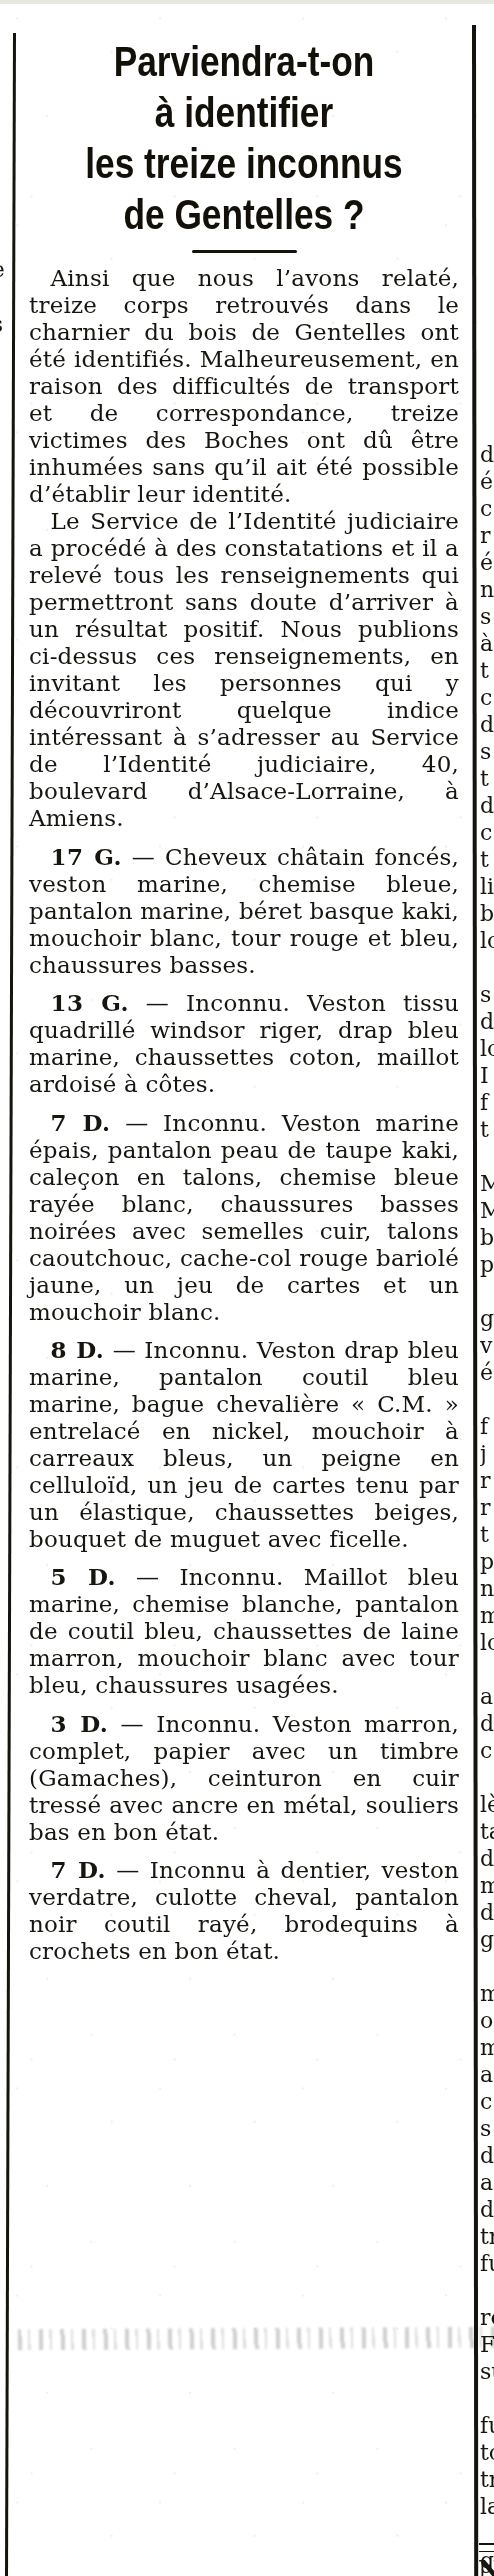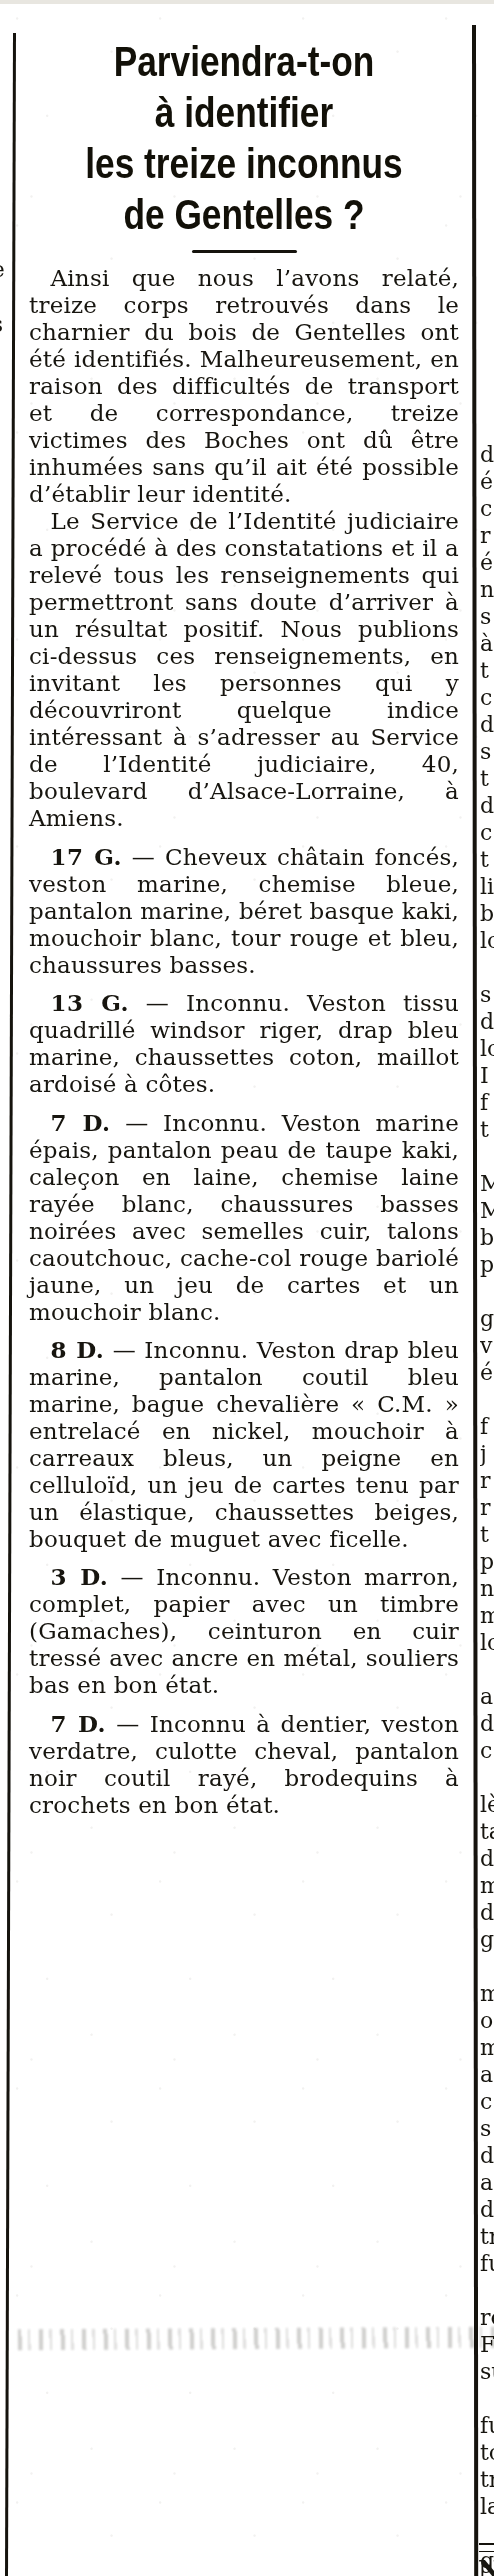--- a/index.html
+++ b/index.html
@@ -115,22 +115,23 @@
         <div>de Gentelles ?</div>
     </div>
 
     <div class="headline-underline"></div>
 
     <div class="bodytext">
       <p>Ainsi que nous l’avons relaté, treize corps retrouvés dans le charnier du bois de Gentelles ont été identifiés. Malheureusement, en raison des difficultés de transport et de correspondance, treize victimes des Boches ont dû être inhumées sans qu’il ait été possible d’établir leur identité.</p>
         <p>Le Service de l’Identité judiciaire a procédé à des constatations et il a relevé tous les renseignements qui permettront sans doute d’arriver à un résultat positif. Nous publions ci-dessus ces renseignements, en invitant les personnes qui y découvriront quelque indice intéressant à s’adresser au Service de l’Identité judiciaire, 40, boulevard d’Alsace-Lorraine, à Amiens.</p>
       <p class="entry"><b>17 G.</b><span> — Cheveux châtain foncés, veston marine, chemise bleue, pantalon marine, béret basque kaki, mouchoir blanc, tour rouge et bleu, chaussures basses.</span></p>
         <p class="entry"><b>13 G.</b><span> — Inconnu. Veston tissu quadrillé windsor riger, drap bleu marine, chaussettes coton, maillot ardoisé à côtes.</span></p>
-        <p class="entry"><b>7 D.</b><span> — Inconnu. Veston marine épais, pantalon peau de taupe kaki, caleçon en laine, chemise laine rayée blanc, chaussures basses noirées avec semelles cuir, talons caoutchouc, cache-col rouge bariolé jaune, un jeu de cartes et un mouchoir blanc.</span></p>
+        <p class="entry"><b>7 D.</b><span> — Inconnu. Veston marine épais, pantalon peau de taupe kaki, caleçon en talons, chemise bleue rayée blanc, chaussures basses noirées avec semelles cuir, talons caoutchouc, cache-col rouge bariolé jaune, un jeu de cartes et un mouchoir blanc.</span></p>
         <p class="entry"><b>8 D.</b><span> — Inconnu. Veston drap bleu marine, pantalon coutil bleu marine, bague chevalière « C.M. » entrelacé en nickel, mouchoir à carreaux bleus, un peigne en celluloïd, un jeu de cartes tenu par un élastique, chaussettes beiges, bouquet de muguet avec ficelle.</span></p>
+        <p class="entry"><b>5 D.</b><span> — Inconnu. Maillot bleu marine, chemise blanche, pantalon de coutil bleu, chaussettes de laine marron, mouchoir blanc avec tour bleu, chaussures usagées.</span></p>
         <p class="entry"><b>3 D.</b><span> — Inconnu. Veston marron, complet, papier avec un timbre (Gamaches), ceinturon en cuir tressé avec ancre en métal, souliers bas en bon état.</span></p>
         <p class="entry"><b>7 D.</b><span> — Inconnu à dentier, veston verdatre, culotte cheval, pantalon noir coutil rayé, brodequins à crochets en bon état.</span></p>
     </div>
 
   </div>
 
   <div class="right-strip">
     <div>d</div>
       <div>é</div>
       <div>c</div>

